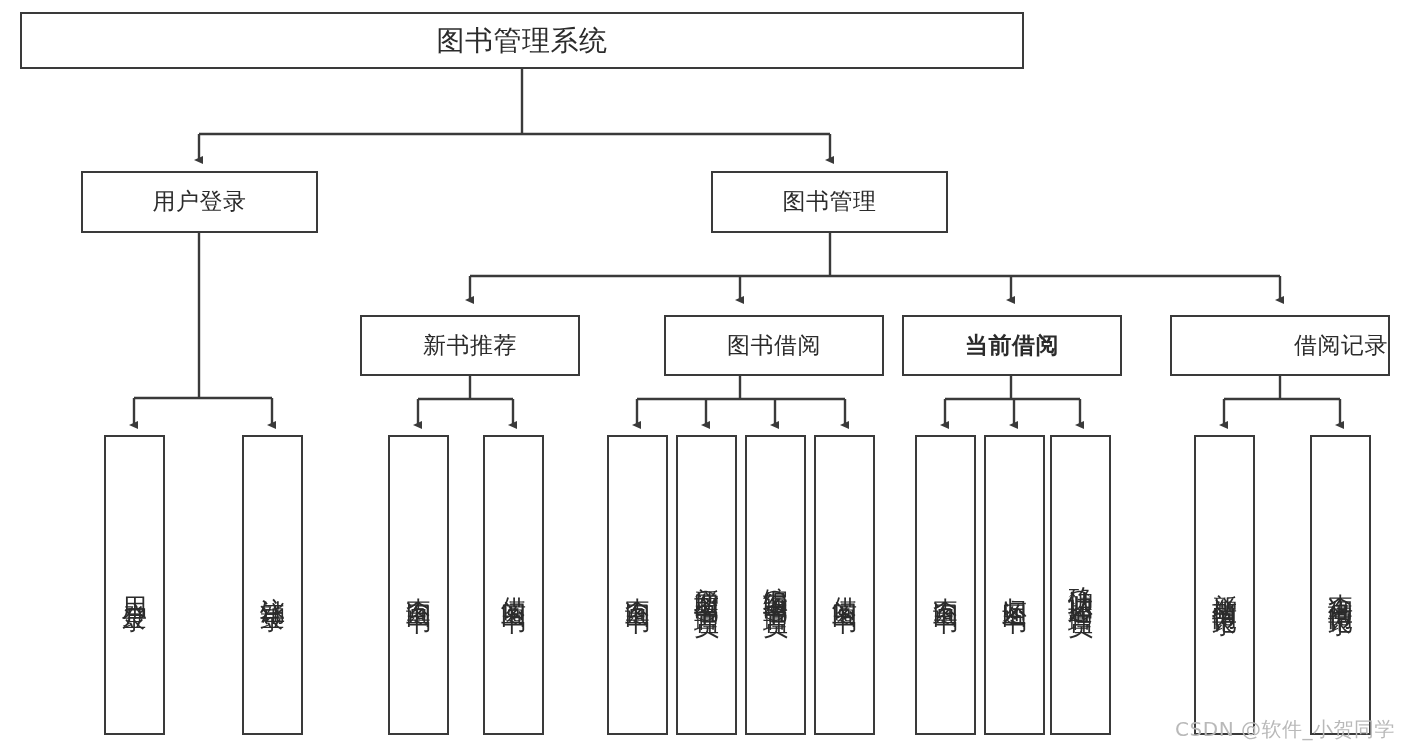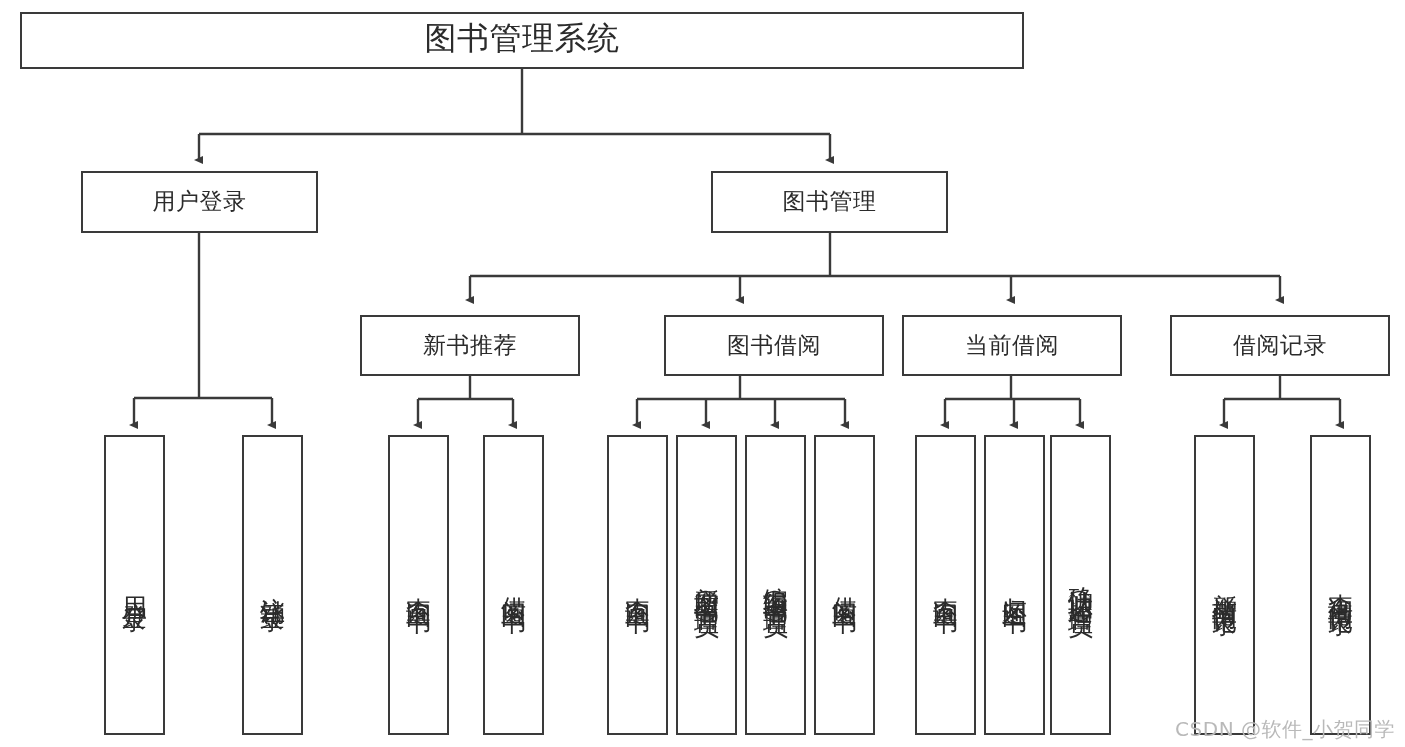--- a/index.html
+++ b/index.html
@@ -37,21 +37,21 @@
     text-align:center;
     color:#2b2b2b;
     line-height:1.18;
     white-space:pre;
   }
   
   .node.horiz .label{
     font-size:23px;
     letter-spacing:0.5px;
   }
-  .node.root .label{font-size:32px;font-family:Liberation Mono, monospace;}
+  .node.root .label{font-size:28px;}
   
   .node.vert{
     align-items:center;
     justify-content:center;
   }
   .node.vert .label{
     writing-mode:vertical-rl;
     text-orientation:upright;
     font-size:25px;
     line-height:1.0;
@@ -134,24 +134,24 @@
   <div class="node horiz" style="left:360px; top:315px; width:220px; height:61px;">
     <span class="label">新书推荐</span>
   </div>
 
   <div class="node horiz" style="left:711px; top:171px; width:237px; height:62px;">
     <span class="label">图书管理</span>
   </div>
   <div class="node horiz" style="left:632px; top:315px; width:220px; height:61px;margin-left:32px;">
     <span class="label">图书借阅</span>
   </div>
-  <div class="node horiz" style="left:902px; top:315px; width:220px; height:61px;">
+  <div class="node horiz" style="left:902px; top:315px; width:220px; height:61px;font-weight:bold;">
     <span class="label">当前借阅</span>
   </div>
-  <div class="node horiz" style="left:1170px; top:315px; width:220px; height:61px;">
+  <div class="node horiz" style="left:1170px; top:315px; width:220px; height:61px;justify-content:flex-end;">
     <span class="label">借阅记录</span>
   </div>
 
   <div class="node vert" style="left:104px; top:435px; width:61px; height:300px;">
     <span class="label">用户登录</span>
   </div>
   <div class="node vert" style="left:242px; top:435px; width:61px; height:300px;">
     <span class="label">注销登录</span>
   </div>
 

